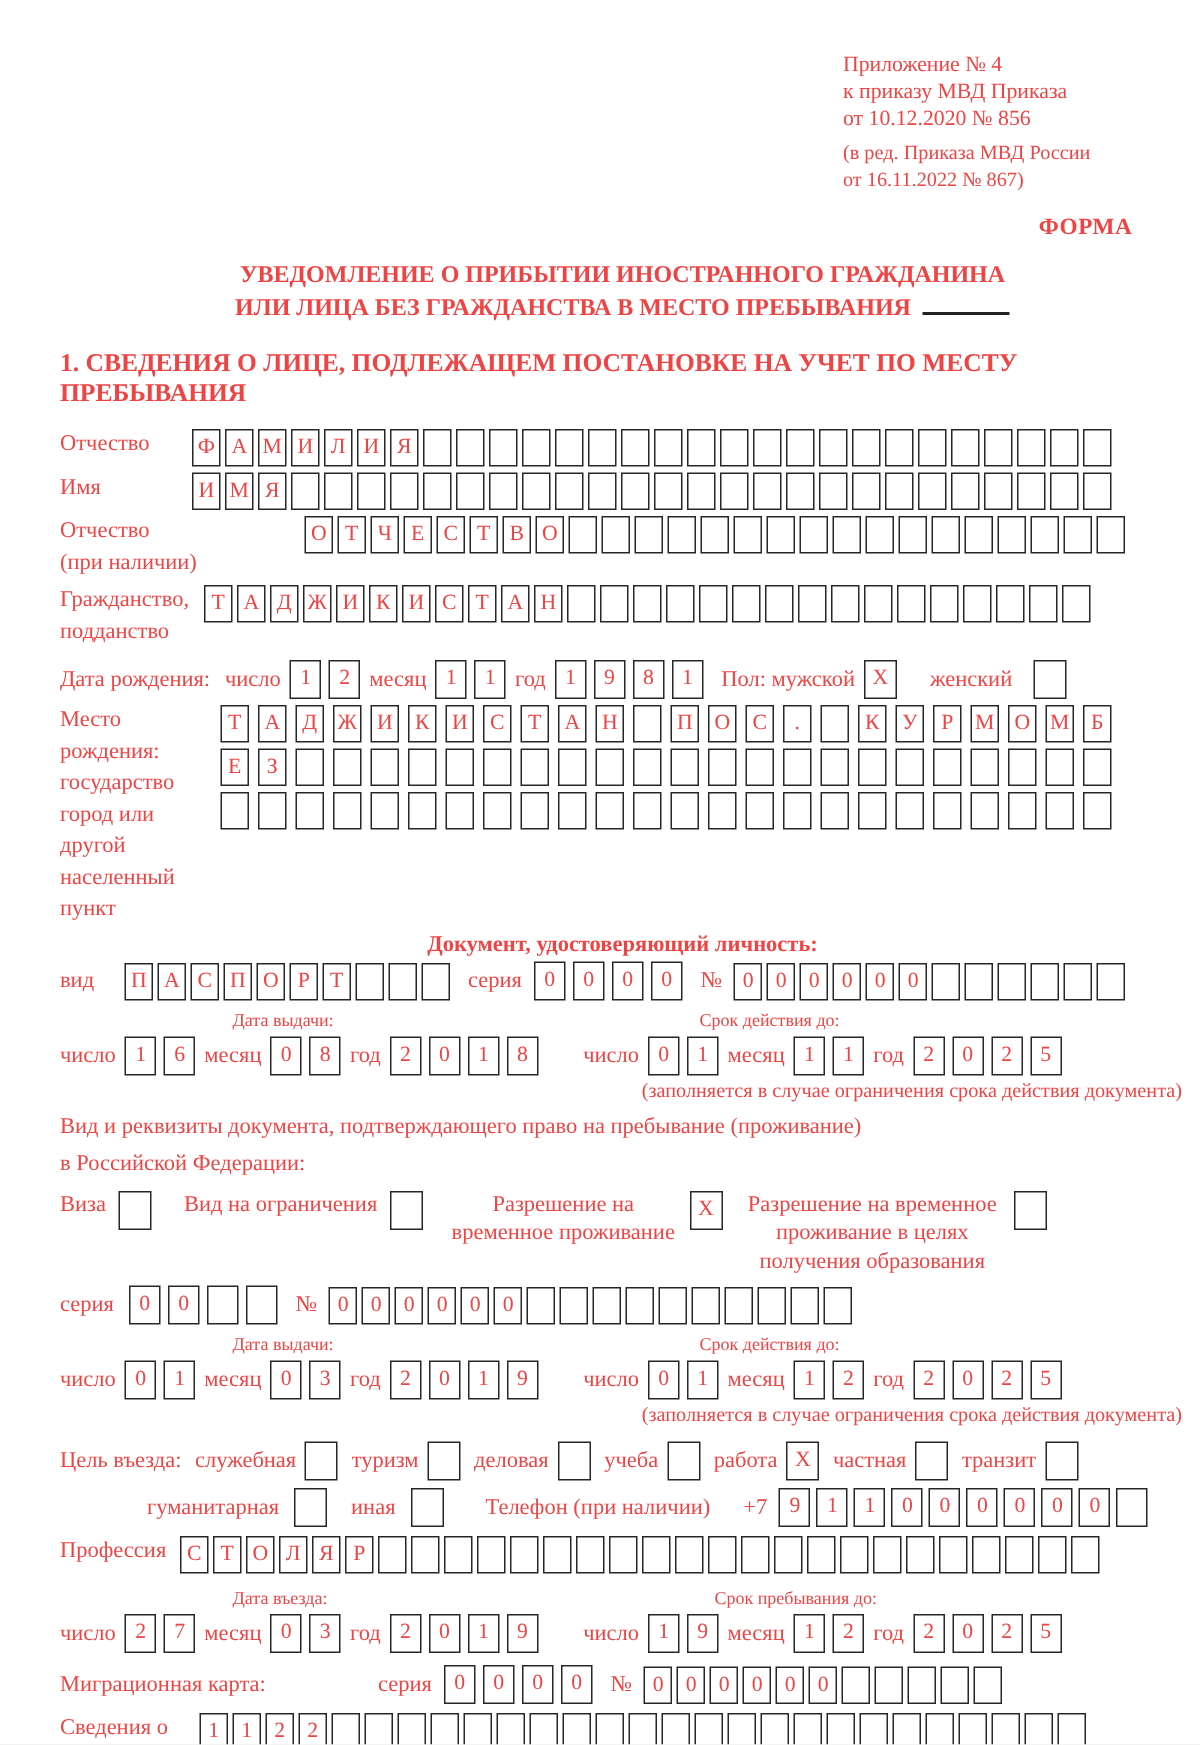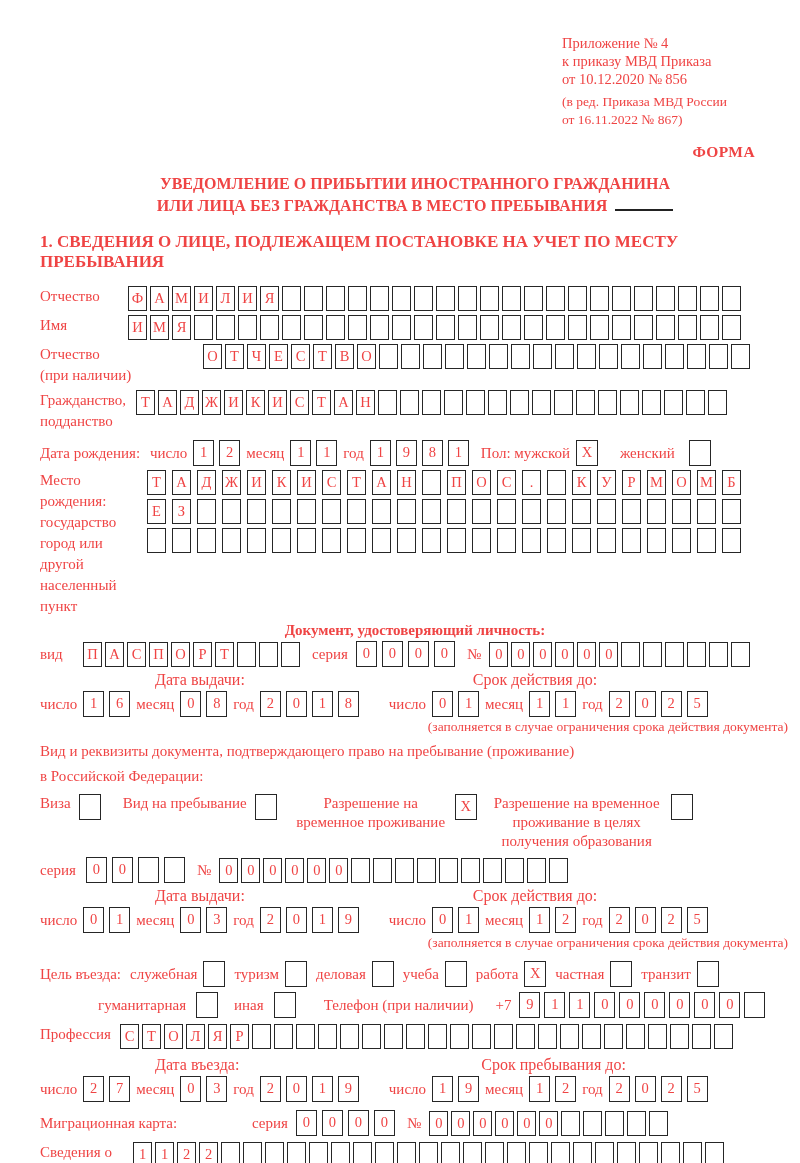--- a/index.html
+++ b/index.html
@@ -46,21 +46,21 @@
   .w88{width:88px;} .w96{width:96px;} .w107{width:107px;} .w163{width:163px;}
   .w80{width:80px;} .w93{width:93px;}
 
   .boxcol{display:flex;flex-direction:column;gap:4px;}
 
   .docheading{margin-top:5px;text-align:center;font-weight:bold;font-size:15px;}
 
   .dg{display:flex;align-items:center;}
   .dg .w{margin:0 6px;}
   .dg .w:first-child{margin-left:0;}
-  .dlabels{display:flex;margin-top:4px;font-size:16px;line-height:18px;}
+  .dlabels{display:flex;margin-top:4px;font-size:12px;line-height:18px;gap:16px;}
   .dlabels .l1{margin-left:115px;}
   .dlabels .l2{margin-left:228px;}
   .daterow{display:flex;align-items:center;margin-top:2px;}
   .daterow .right{margin-left:30px;}
   .note{margin-top:2px;text-align:right;padding-right:2px;font-size:13.5px;line-height:16px;}
 
   .intro{margin-top:7px;line-height:18px;}
   .intro .l2{margin-top:7px;}
 
   .stayopts{display:flex;align-items:flex-start;margin-top:9px;}
@@ -457,21 +457,21 @@
   </div>
 
   <div class="stayopts">
     <span class="opt">
       <span class="optlabel">Виза</span>
       <span class="cb">
           <span class="cell"></span>
         </span>
     </span>
     <span class="opt gap22">
-      <span class="optlabel">Вид на пребывание</span>
+      <span class="optlabel">Вид на ограничения</span>
       <span class="cb">
           <span class="cell"></span>
         </span>
     </span>
     <span class="opt gap18">
       <span class="optlabel center w150">Разрешение на временное проживание</span>
       <span class="cb">
           <span class="cell">X</span>
         </span>
     </span>

